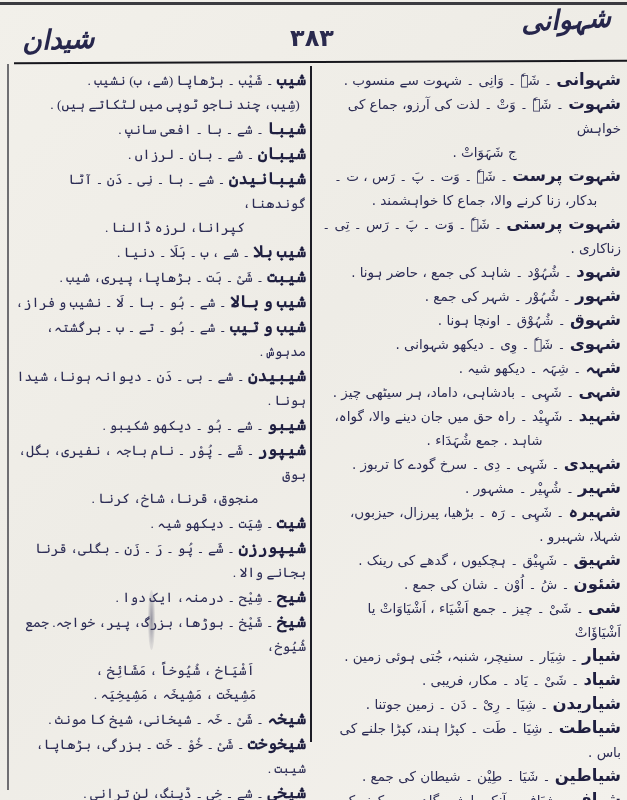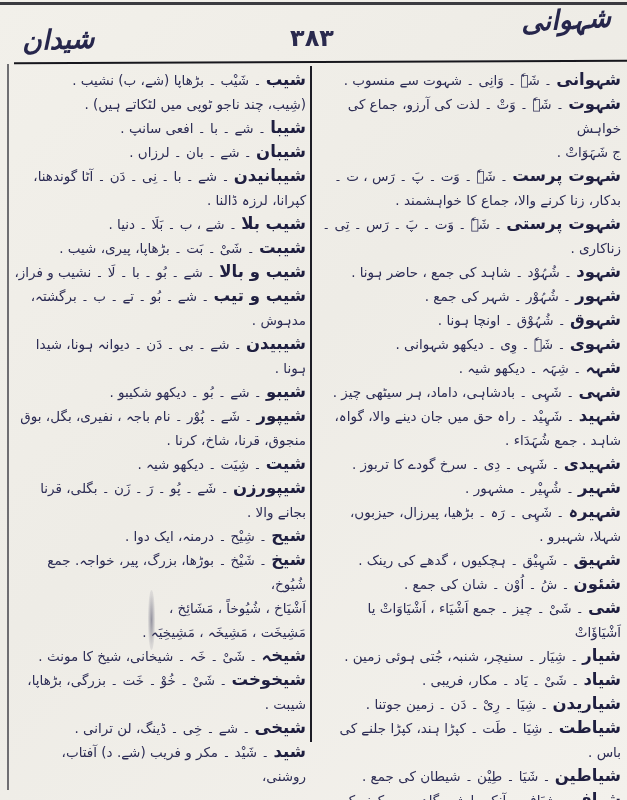--- a/index.html
+++ b/index.html
@@ -38,33 +38,33 @@
   }
   
   .columns{
     position:absolute;top:66px;left:0;width:627px;height:734px;
     display:flex;flex-direction:row;
   }
   .col{
     direction:rtl;text-align:right;
     font-size:13.5px;line-height:24px;
   }
-  .col-left{width:295px;padding:2px 4px 4px 14px;}
+  .col-left{width:295px;padding:2px 4px 4px 14px;font-family:Liberation Serif, serif;}
   .col-right{width:306px;padding:2px 6px 0 6px;}
   .divider{
     width:2px;height:676px;background:#1d1d26;margin-top:0;
     flex-shrink:0;
   }
   .entry{margin:0;}
   .headword{
     font-weight:bold;font-size:16.5px;color:#1f1f40;
     letter-spacing:.3px;
   }
   .entry-body{color:#2d2d55;}
-  .cont{text-align:right;color:#2d2d55;padding-left:30px;}
+  .cont{text-align:center;color:#2d2d55;padding-left:30px;}
   .ink-smudge{
     position:absolute;top:590px;left:148px;width:7px;height:60px;
     background:radial-gradient(ellipse at center,#3a3a58 0%,rgba(58,58,88,.25) 60%,transparent 100%);
     border-radius:50%;opacity:.5;
   }
 </style>
 </head>
 <body>
 
 <div class="page">

